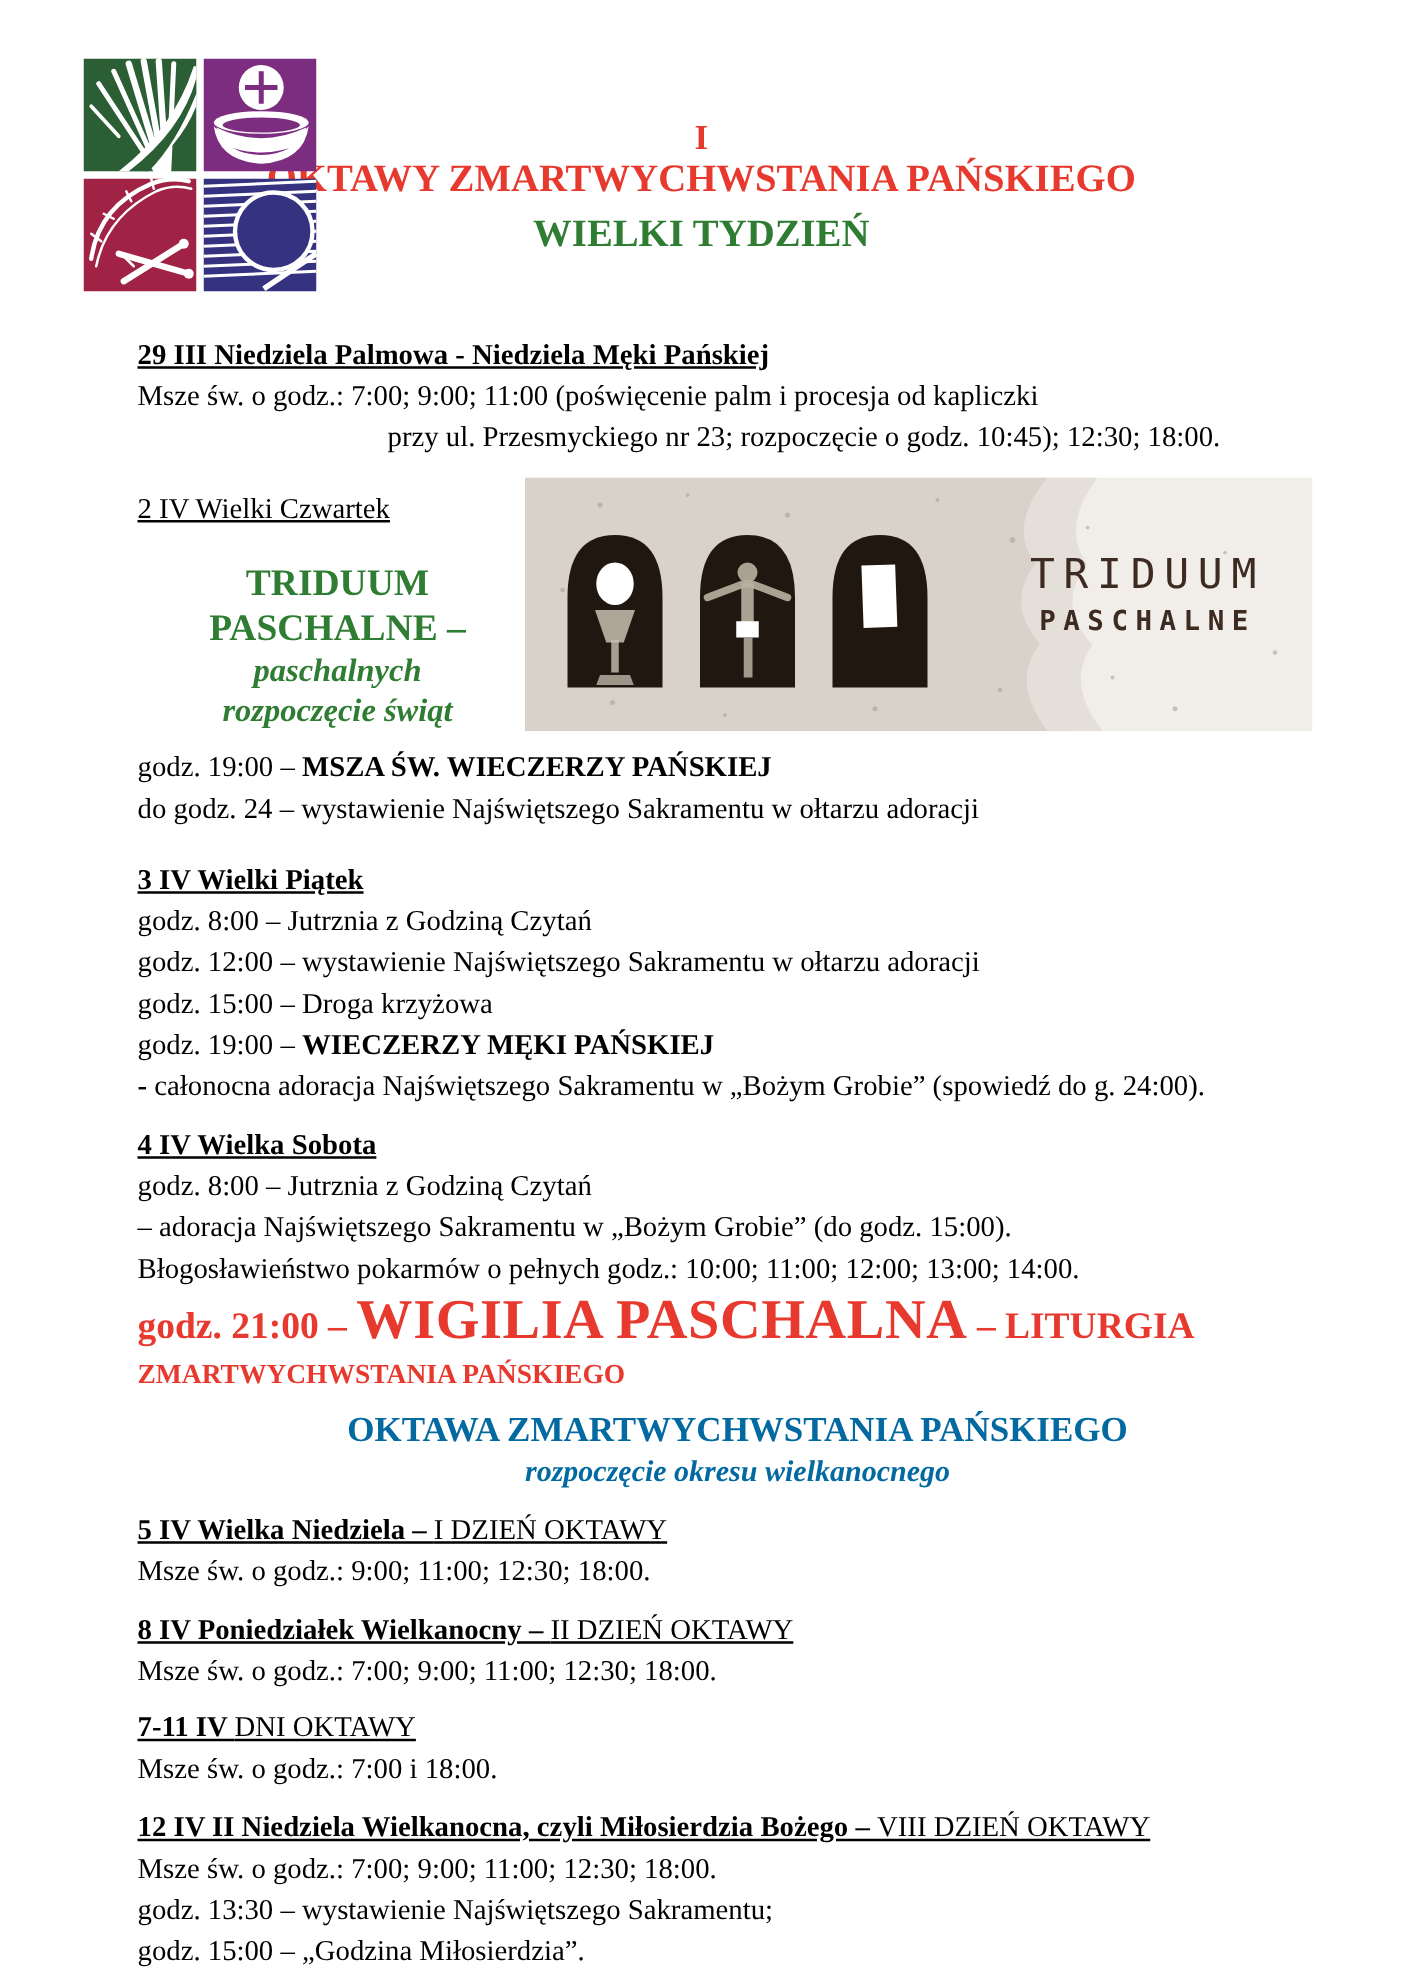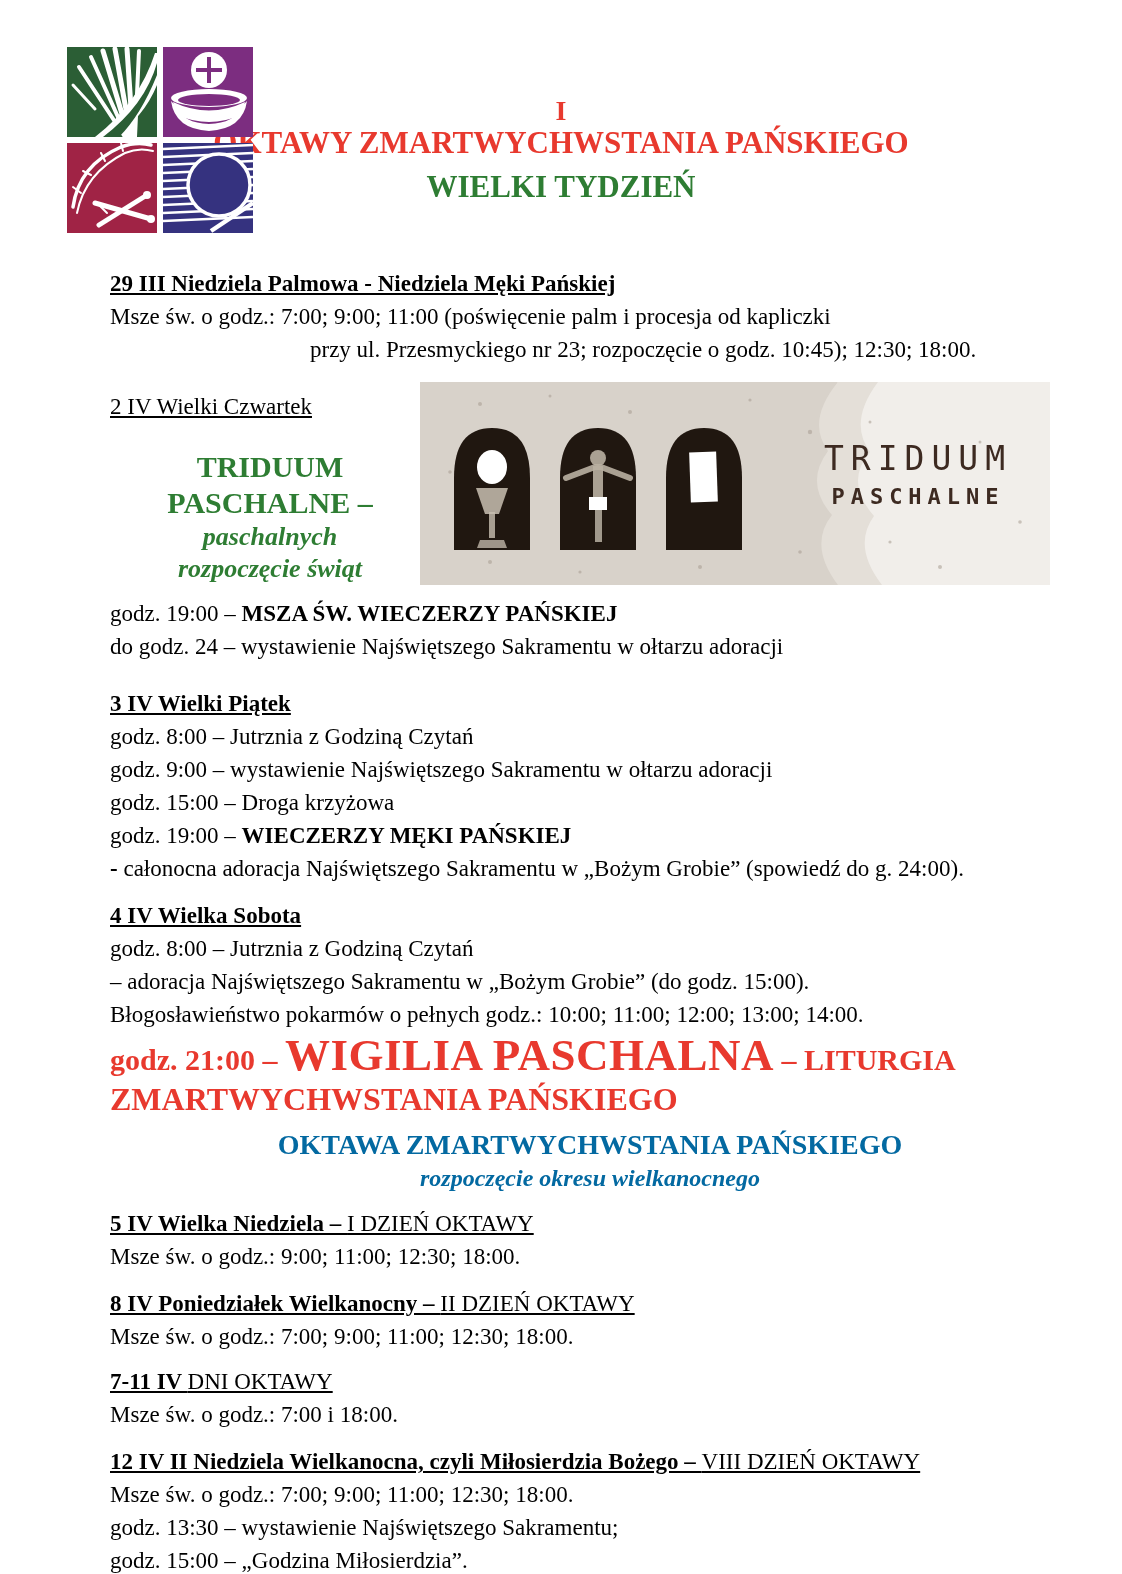--- a/index.html
+++ b/index.html
@@ -33,21 +33,21 @@
   .ht-row{display:flex;align-items:flex-end;margin-top:16px;}
   .ht-left{width:320px;flex:0 0 320px;}
   .triduum-green{margin-top:26px;text-align:center;color:#2e7d33;font-weight:bold;}
   .triduum-green .big{font-size:30px;line-height:36px;}
   .triduum-green .it{font-size:26px;line-height:32px;font-style:italic;}
   .ht-img{width:630px;height:203px;margin-left:-10px;}
   
   .vigil{margin-top:8px;text-align:left;color:#e8392e;font-weight:bold;}
   .vigil .small{font-size:30px;}
   .vigil .big{font-size:45px;letter-spacing:.5px;}
-  .vigil .l2{font-size:32px;line-height:36px;margin-top:2px;}
+  .vigil .l2{font-size:22px;line-height:36px;margin-top:2px;}
   .octave{margin-top:10px;text-align:center;color:#0369a1;font-weight:bold;}
   .octave .l1{font-size:28px;line-height:36px;}
   .octave .l2{font-size:24px;line-height:30px;font-style:italic;}
 </style>
 </head>
 <body>
 
 <div class="page">
 
   <div class="masthead">
@@ -196,21 +196,21 @@
         <text x="498" y="122" text-anchor="middle" font-family="DejaVu Sans Mono, monospace" font-size="22" letter-spacing="6" font-weight="bold" fill="#3d2a21">PASCHALNE</text>
       </svg>
     </div>
 
     <p class="gap12"><span>godz. 19:00 – </span><span class="hb">MSZA ŚW. WIECZERZY PAŃSKIEJ</span></p>
     <p>do godz. 24 – wystawienie Najświętszego Sakramentu w ołtarzu adoracji</p>
 
     <div>
       <p class="h gap24"><span class="u hb">3 IV Wielki Piątek</span></p>
       <p>godz. 8:00 – Jutrznia z Godziną Czytań</p>
-      <p>godz. 9:00 – wystawienie Najświętszego Sakramentu w ołtarzu adoracji</p>
+      <p>godz. 12:00 – wystawienie Najświętszego Sakramentu w ołtarzu adoracji</p>
       <p>godz. 15:00 – Droga krzyżowa</p>
       <p><span>godz. 19:00 – </span><span class="hb">WIECZERZY MĘKI PAŃSKIEJ</span></p>
       <p><span class="hb">-</span><span> całonocna adoracja Najświętszego Sakramentu w „Bożym Grobie” (spowiedź do g. 24:00).</span></p>
     </div>
 
     <div>
       <p class="h gap14"><span class="u hb">4 IV Wielka Sobota</span></p>
       <p>godz. 8:00 – Jutrznia z Godziną Czytań</p>
       <p>– adoracja Najświętszego Sakramentu w „Bożym Grobie” (do godz. 15:00).</p>
       <p>Błogosławieństwo pokarmów o pełnych godz.: 10:00; 11:00; 12:00; 13:00; 14:00.</p>

